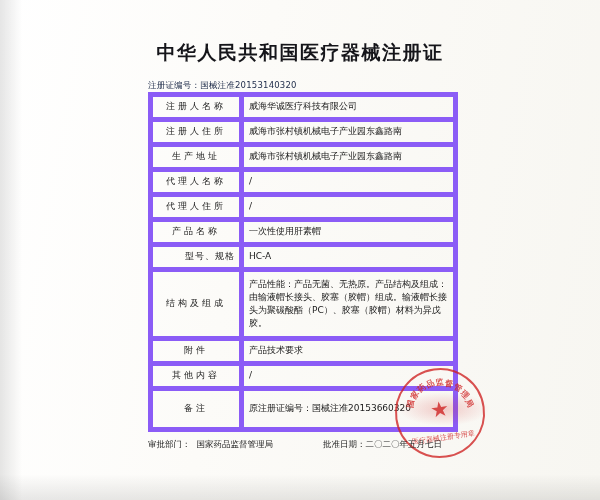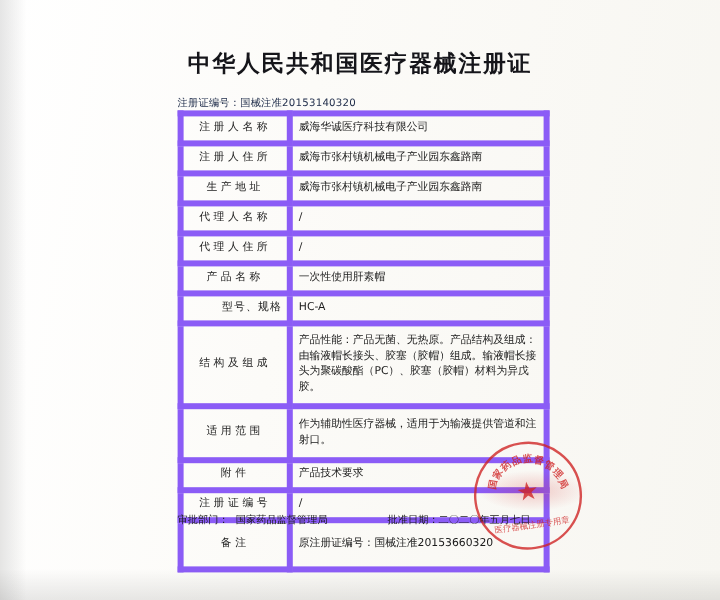--- a/index.html
+++ b/index.html
@@ -96,21 +96,21 @@
   tr.r-model td { height: 14px; }
   tr.r-struct td { height: 58px; vertical-align: middle; }
   tr.r-scope td { height: 34px; vertical-align: middle; }
   tr.r-attach td { height: 14px; }
   tr.r-other td { height: 14px; }
   tr.r-remark td { height: 30px; vertical-align: middle; }
 
   .footer {
     position: absolute;
     left: 148px;
-    top: 426px;
+    top: 436px;
     width: 312px;
     font-size: 8.5px;
     line-height: 1.9;
   }
   .footer .row {
     position: relative;
     height: 15px;
   }
   .footer .left {
     position: absolute;
@@ -234,30 +234,26 @@
           <td class="value">一次性使用肝素帽</td>
         </tr>
         <tr class="r-model">
           <td class="label wide">型号、规格</td>
           <td class="value">HC-A</td>
         </tr>
         <tr class="r-struct">
           <td class="label">结构及组成</td>
           <td class="value">产品性能：产品无菌、无热原。产品结构及组成：由输液帽长接头、胶塞（胶帽）组成。输液帽长接头为聚碳酸酯（PC）、胶塞（胶帽）材料为异戊胶。</td>
         </tr>
-        <tr class="r-scope">
-          <td class="label">适用范围</td>
-          <td class="value">作为辅助性医疗器械，适用于为输液提供管道和注射口。</td>
-        </tr>
         <tr class="r-attach">
           <td class="label">附件</td>
           <td class="value">产品技术要求</td>
         </tr>
         <tr class="r-other">
-          <td class="label">注册证编号</td>
+          <td class="label">其他内容</td>
           <td class="value">/</td>
         </tr>
         <tr class="r-remark">
           <td class="label">备注</td>
           <td class="value">原注册证编号：国械注准20153660320</td>
         </tr>
       </tbody>
     </table>
 
     <div class="seal-smudge"></div>

